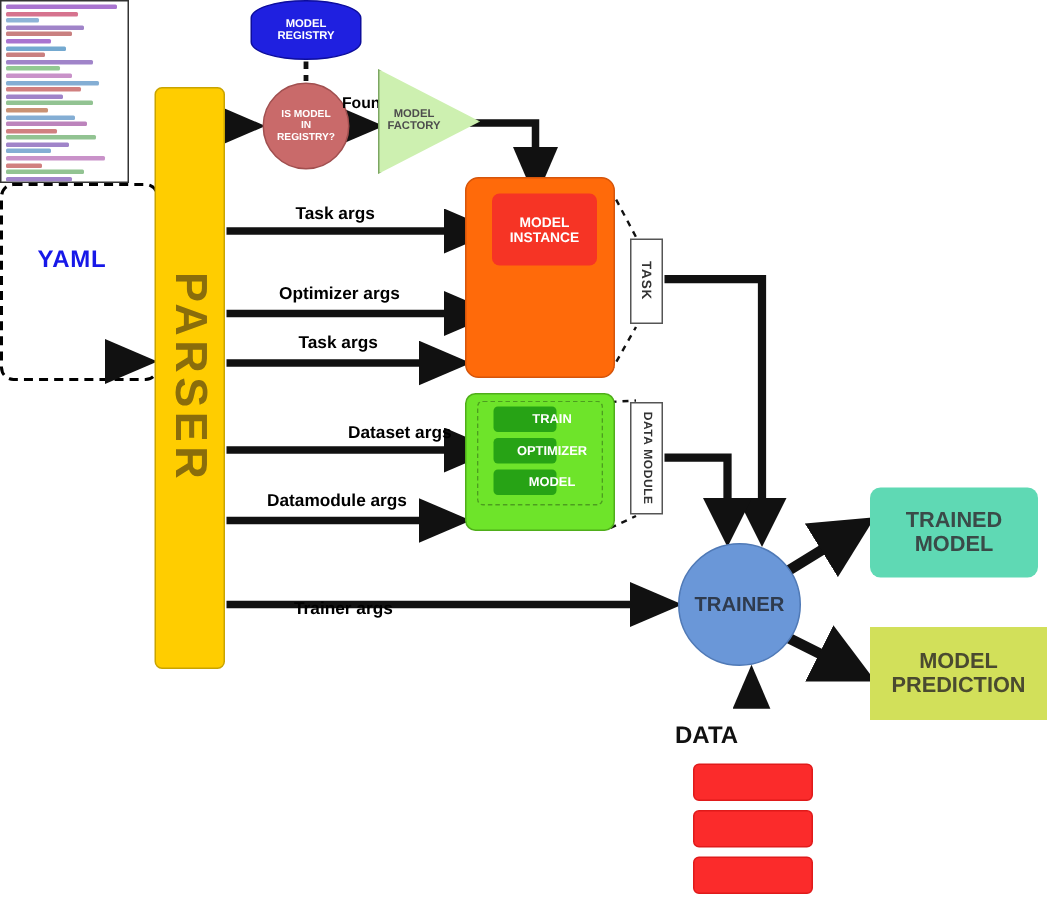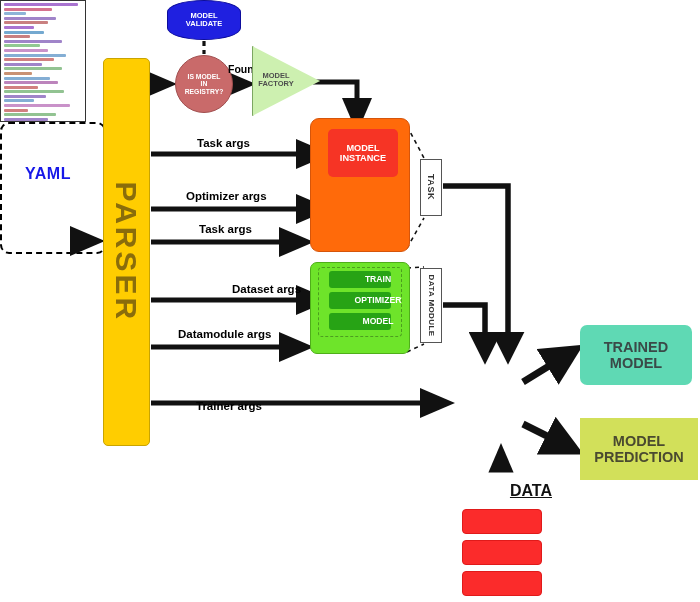--- a/index.html
+++ b/index.html
@@ -47,21 +47,21 @@
   #task-tag{left:420px;top:159px;width:22px;height:57px;background:#fff;
             border:1.2px solid #555;}
   #task-tag span{transform:rotate(90deg);font-size:9px;font-weight:bold;color:#333;
                  letter-spacing:.6px;white-space:nowrap;}
 
   
   #datamodule-box{left:310px;top:262px;width:100px;height:92px;background:#6EE42A;
                   border:1.4px solid #4fae1a;border-radius:7px;}
   #dm-inner{left:318px;top:267px;width:84px;height:70px;border:1.4px dashed #4c9e1f;
             border-radius:4px;}
-  .dmitem{width:62px;height:17px;background:#27A315;border-radius:3px;color:#fff;
+  .dmitem{width:42px;height:17px;background:#27A315;border-radius:3px;color:#fff;
           font-size:8.6px;font-weight:bold;padding-left:36px;}
   #dm-train{left:329px;top:271px;}
   #dm-validate{left:329px;top:292px;}
   #dm-test{left:329px;top:313px;}
   #datamodule-tag{left:420px;top:268px;width:22px;height:75px;background:#fff;
                   border:1.2px solid #555;}
   #datamodule-tag span{transform:rotate(90deg);font-size:8px;font-weight:bold;
                        color:#333;letter-spacing:.4px;white-space:nowrap;}
 
   
@@ -72,22 +72,22 @@
   
   #trained-model{left:580px;top:325px;width:112px;height:60px;background:#5FD9B4;
                  border-radius:7px;color:#3a4a48;font-size:14.5px;font-weight:bold;
                  flex-direction:column;}
   #model-prediction{left:580px;top:418px;width:118px;height:62px;background:#D2E05A;
                     color:#4a4a30;font-size:14.5px;font-weight:bold;flex-direction:column;}
 
   
   #data-box{left:450px;top:472px;width:102px;height:128px;border:2px dashed #000;
             border-radius:9px;background:#fff;display:block;}
-  #data-title{position:absolute;left:450px;top:482px;width:102px;text-align:right;
-              font-size:16px;font-weight:bold;color:#111;text-decoration:underline;}
+  #data-title{position:absolute;left:450px;top:482px;width:102px;text-align:left;
+              font-size:16px;font-weight:bold;color:#111;}
   .drow{position:absolute;left:462px;width:78px;height:23px;background:#FB2B2B;
         border-radius:4px;border:1px solid #e01a1a;}
   #data-row-1{top:509px;} #data-row-2{top:540px;} #data-row-3{top:571px;}
 
   
   .edge-label{position:absolute;font-size:11.5px;font-weight:bold;color:#000;
               white-space:nowrap;}
   #lbl-model-args{left:197px;top:137px;}
   #lbl-optimizer-args{left:186px;top:190px;}
   #lbl-task-args{left:199px;top:223px;}
@@ -182,21 +182,21 @@
       <span class="yl" style="width: 52px; background: rgb(127, 184, 127);"></span>
       <span class="yl" style="width: 44px; background: rgb(143, 111, 192);"></span>
     </div>
 
   <div class="node" id="parser">
     <span id="parser-label">PARSER</span>
   </div>
 
   <div class="node" id="model-registry">
     <span>MODEL</span>
-    <span>VALIDATE</span>
+    <span>REGISTRY</span>
   </div>
 
   <div class="node" id="registry-check">
     <span>IS MODEL</span>
     <span>IN</span>
     <span>REGISTRY?</span>
   </div>
 
   <div class="edge-label" id="lbl-found">Found</div>
 
@@ -225,20 +225,23 @@
   <div class="node dmitem" id="dm-validate">
     <span>OPTIMIZER</span>
   </div>
   <div class="node dmitem" id="dm-test">
     <span>MODEL</span>
   </div>
   <div class="node" id="datamodule-tag">
     <span>DATA MODULE</span>
   </div>
 
+  <div class="node" id="trainer">
+    <span>TRAINER</span>
+  </div>
 
   <div class="node" id="trained-model">
     <span>TRAINED</span>
     <span>MODEL</span>
   </div>
   <div class="node" id="model-prediction">
     <span>MODEL</span>
     <span>PREDICTION</span>
   </div>
 

